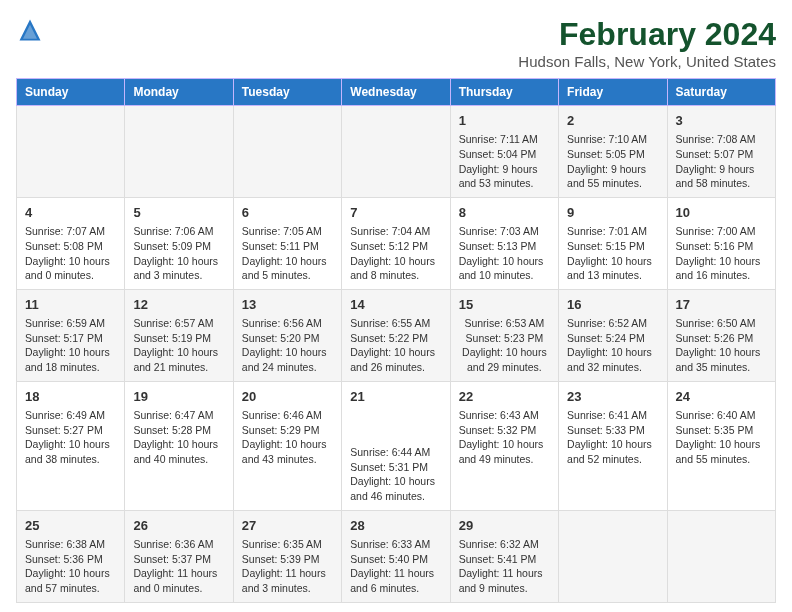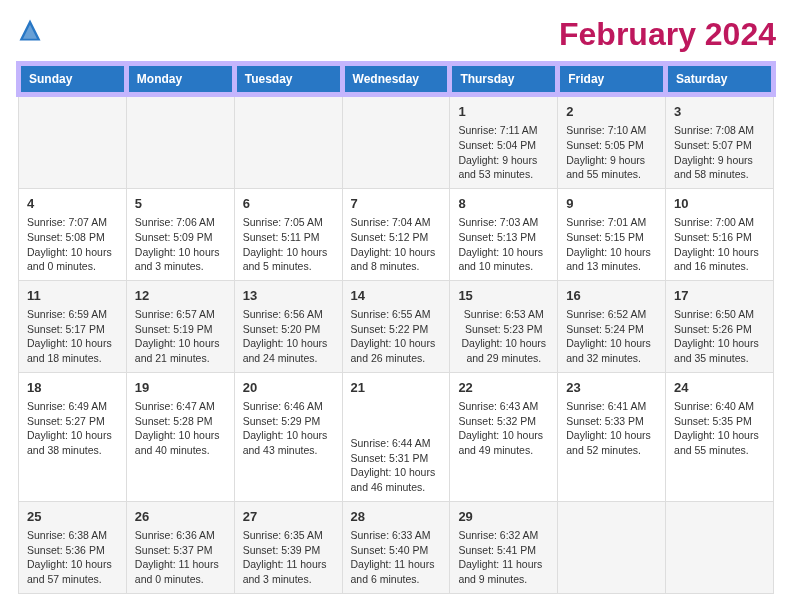--- a/index.html
+++ b/index.html
@@ -31,39 +31,39 @@
     .logo-icon {
       width: 28px;
       height: 28px;
     }
     .title-block {
       text-align: right;
     }
     .main-title {
       font-size: 32px;
       font-weight: bold;
-      color: #be185d;
+      color: #14532d;
     }
     .sub-title {
       font-size: 15px;
       color: #555;
     }
     table {
       width: 100%;
       border-collapse: collapse;
       font-size: 11px;
     }
     thead tr th {
       background-color: #2877c5;
       color: #fff;
       text-align: left;
       padding: 6px 8px;
       font-size: 12px;
       font-weight: bold;
-      border: 5px solid #c4b5fd;
+      border: 1px solid #c4b5fd;
     }
     tbody tr td {
       vertical-align: top;
       padding: 6px 8px;
       border: 1px solid #ddd;
       color: #333;
       line-height: 1.4;
       width: calc(100% / 7);
     }
     tbody tr:nth-child(odd) td {
@@ -91,20 +91,21 @@
 
 <div class="header">
   <div class="logo">
     <svg class="logo-icon" viewBox="0 0 32 32">
       <polygon points="16,4 28,28 4,28" fill="#2877c5"></polygon>
       <polygon points="16,10 24,26 8,26" fill="#fff" opacity="0.3"></polygon>
     </svg>
   </div>
   <div class="title-block">
     <div class="main-title">February 2024</div>
+    <div class="sub-title">Hudson Falls, New York, United States</div>
   </div>
 </div>
 
 <table>
   <thead>
     <tr>
     <th>Sunday</th>
         <th>Monday</th>
         <th>Tuesday</th>
         <th>Wednesday</th>

